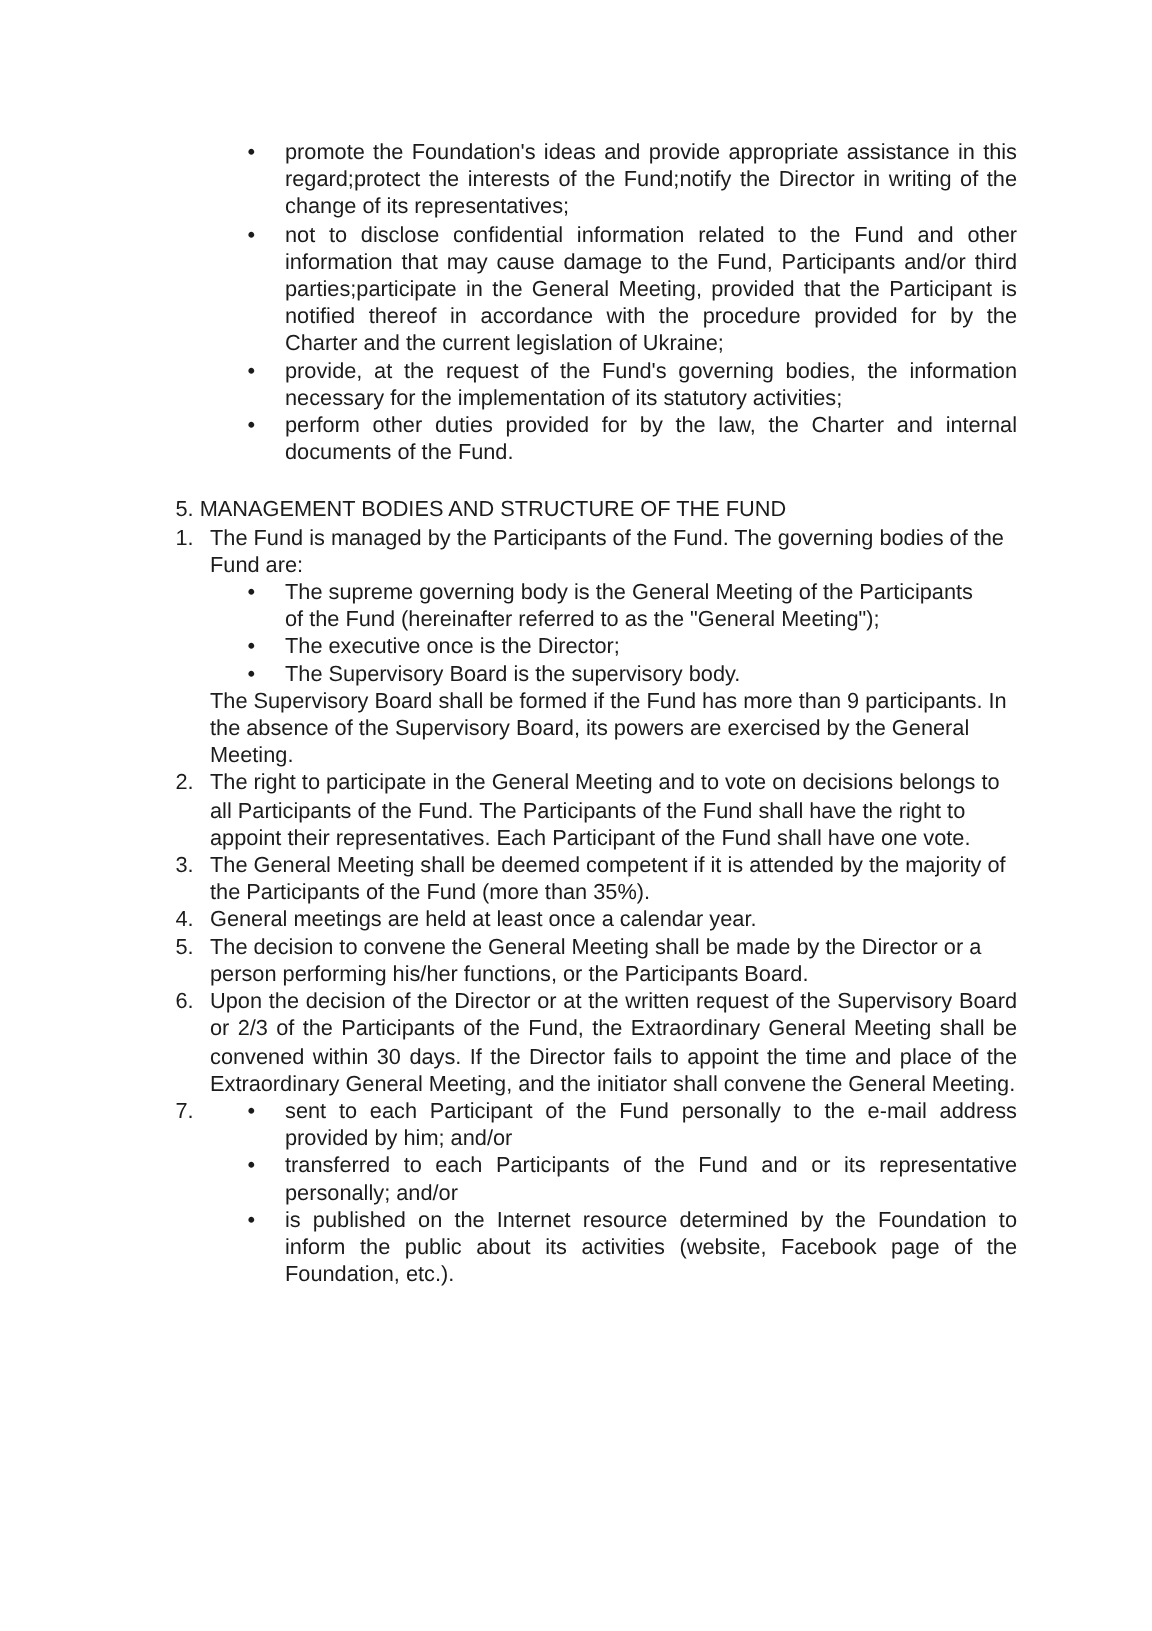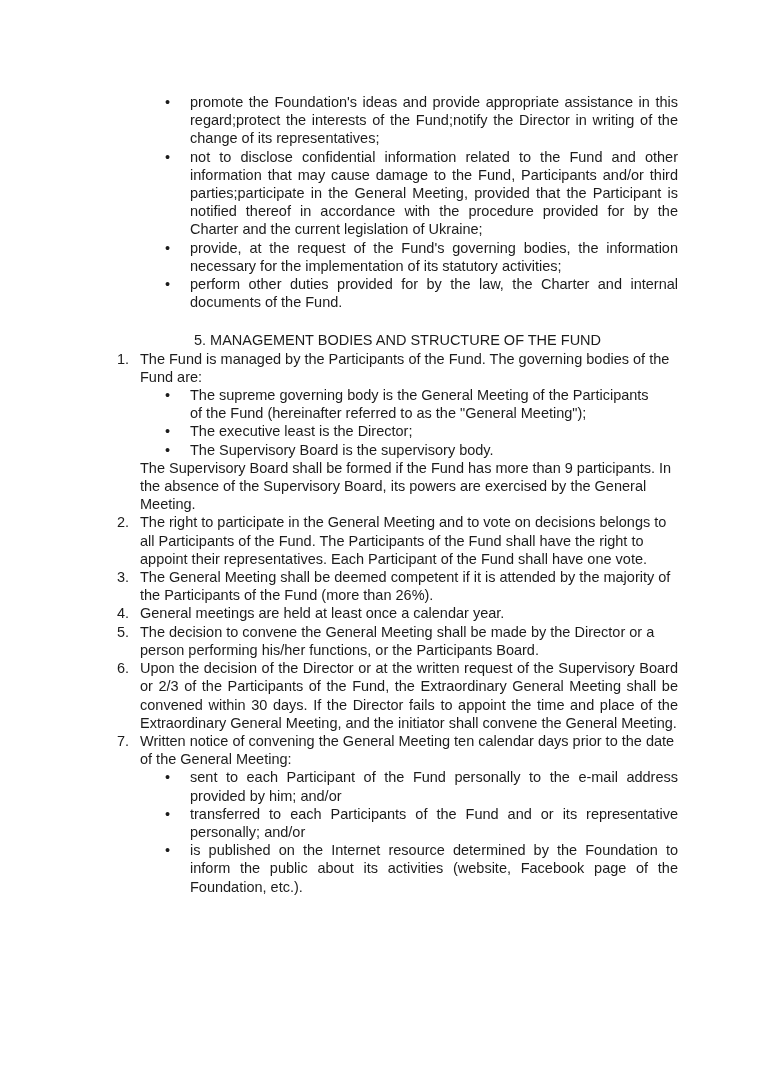--- a/index.html
+++ b/index.html
@@ -35,21 +35,20 @@
     text-align: left;
   }
   .b-text {
     flex: 1;
   }
   .justify {
     text-align: justify;
   }
   .heading {
     margin-top: 20px;
-    text-align: center;
   }
   .num-item {
     display: flex;
     align-items: flex-start;
   }
   .num {
     flex: 0 0 23px;
   }
   .num-text {
     flex: 1;
@@ -93,60 +92,59 @@
       <span class="num">1.</span>
       <div class="num-text">
         <div>The Fund is managed by the Participants of the Fund. The governing bodies of the Fund are:</div>
         <div class="nested">
           <div class="b-item">
             <span class="b-marker">•</span>
             <span class="b-text tight">The supreme governing body is the General Meeting of the Participants of the Fund (hereinafter referred to as the "General Meeting");</span>
           </div>
           <div class="b-item">
             <span class="b-marker">•</span>
-            <span class="b-text tight">The executive least is the Director;</span>
+            <span class="b-text tight">The executive once is the Director;</span>
           </div>
           <div class="b-item">
             <span class="b-marker">•</span>
             <span class="b-text tight">The Supervisory Board is the supervisory body.</span>
           </div>
         </div>
         <div>The Supervisory Board shall be formed if the Fund has more than 9 participants. In the absence of the Supervisory Board, its powers are exercised by the General Meeting.</div>
       </div>
     </div>
 
     <div class="num-item">
       <span class="num">2.</span>
       <div class="num-text">The right to participate in the General Meeting and to vote on decisions belongs to all Participants of the Fund. The Participants of the Fund shall have the right to appoint their representatives. Each Participant of the Fund shall have one vote.</div>
     </div>
 
     <div class="num-item">
       <span class="num">3.</span>
-      <div class="num-text">The General Meeting shall be deemed competent if it is attended by the majority of the Participants of the Fund (more than 26%).</div>
+      <div class="num-text">The General Meeting shall be deemed competent if it is attended by the majority of the Participants of the Fund (more than 35%).</div>
     </div>
 
     <div class="num-item">
       <span class="num">4.</span>
       <div class="num-text">General meetings are held at least once a calendar year.</div>
     </div>
 
     <div class="num-item">
       <span class="num">5.</span>
       <div class="num-text">The decision to convene the General Meeting shall be made by the Director or a person performing his/her functions, or the Participants Board.</div>
     </div>
 
     <div class="num-item">
       <span class="num">6.</span>
       <div class="num-text justify">Upon the decision of the Director or at the written request of the Supervisory Board or 2/3 of the Participants of the Fund, the Extraordinary General Meeting shall be convened within 30 days. If the Director fails to appoint the time and place of the Extraordinary General Meeting, and the initiator shall convene the General Meeting.</div>
     </div>
 
     <div class="num-item">
       <span class="num">7.</span>
       <div class="num-text">
-        <div>Written notice of convening the General Meeting ten calendar days prior to the date of the General Meeting:</div>
         <div class="nested">
           <div class="b-item">
             <span class="b-marker">•</span>
             <span class="b-text justify">sent to each Participant of the Fund personally to the e-mail address provided by him; and/or</span>
           </div>
           <div class="b-item">
             <span class="b-marker">•</span>
             <span class="b-text justify">transferred to each Participants of the Fund and or its representative personally; and/or</span>
           </div>
           <div class="b-item">

